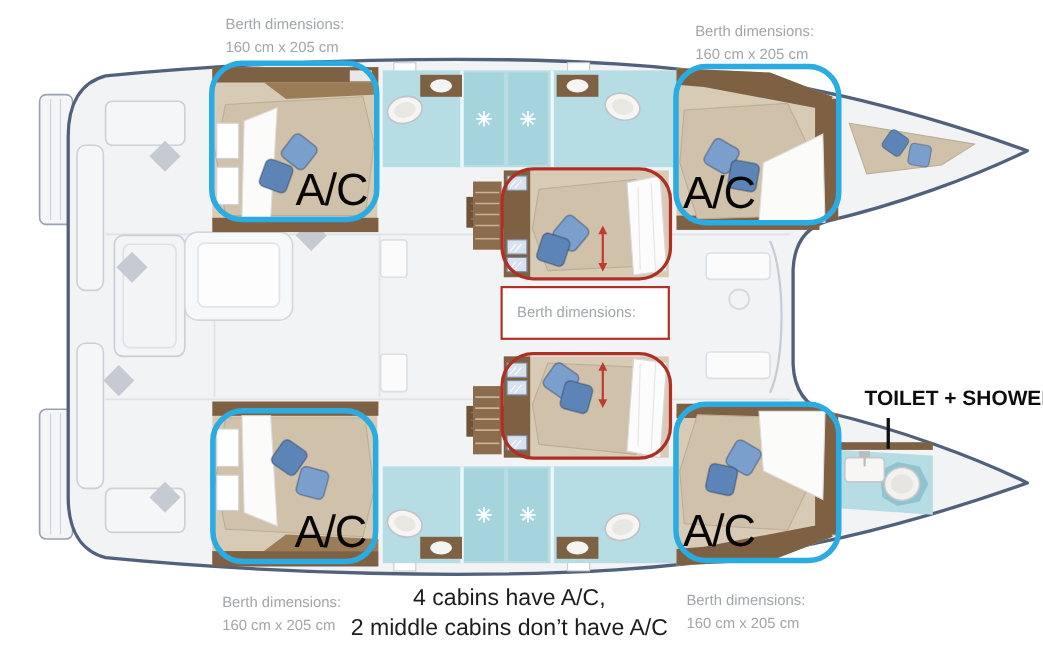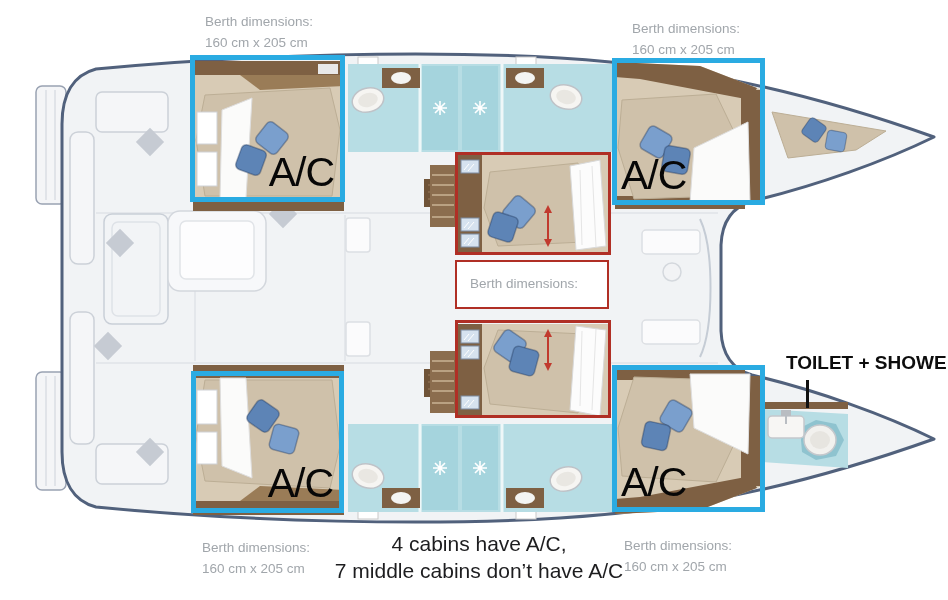--- a/index.html
+++ b/index.html
@@ -1,19 +1,19 @@
 <!DOCTYPE html>
 <html style="--highlight-blue: #2aabe2; --highlight-red: #b02f25; --label-gray: #a1a6ab; --text-dark: #1d1d1f; --hull-outline: #51617c; --deck-fill: #f1f3f5; --cabin-floor: #d8cbb5; --wood: #7e6043; --bathroom-teal: #b7dde4; --pillow-blue: #7a9fcd;"><head>
 <meta charset="utf-8">
 <style>
   html,body{margin:0;padding:0;background:#ffffff;}
   .canvas{position:relative;width:948px;height:600px;background:#fff;overflow:hidden;
           font-family:"Liberation Sans","DejaVu Sans",sans-serif;}
   .canvas svg{position:absolute;left:0;top:0;}
-  .overlay{position:absolute;box-sizing:border-box;}
+  .overlay{position:absolute;box-sizing:border-box;border-radius:30px;}
   .hl-blue{border:5px solid var(--highlight-blue,#2aabe2);background:transparent;}
   .hl-red{border:3px solid var(--highlight-red,#b02f25);background:transparent;}
   .ac{position:absolute;font-size:41px;line-height:1;color:#070707;letter-spacing:-1px;}
   .ac.br{right:6px;bottom:4px;}
   .ac.bl{left:4px;bottom:4px;}
   .berth-label{position:absolute;font-size:13.5px;line-height:1.55;color:var(--label-gray,#a1a6ab);}
   .mid-box{position:absolute;box-sizing:border-box;background:#fff;border:2px solid var(--highlight-red,#b02f25);
            font-size:13.5px;line-height:1.5;color:var(--label-gray,#a1a6ab);
            display:flex;flex-direction:column;justify-content:center;padding-left:13px;}
   .toilet-label{position:absolute;font-size:19px;font-weight:700;color:#0d0d0d;white-space:nowrap;}
@@ -277,18 +277,18 @@
     <div>160 cm x 205 cm</div>
   </div>
   <div class="berth-label" style="left:624px;top:536px;">
     <div>Berth dimensions:</div>
     <div>160 cm x 205 cm</div>
   </div>
 
   <div class="toilet-label" style="left:786px;top:352px;">TOILET + SHOWER</div>
   <div class="pointer-line" style="left:806px;top:380px;height:28px;"></div>
 
-  <div class="caption" style="left:274px;top:531px;width:410px;">
+  <div class="caption" style="left:258px;top:531px;width:410px;">
     <div>4 cabins have A/C,</div>
-    <div>7 middle cabins don’t have A/C</div>
+    <div>2 middle cabins don’t have A/C</div>
   </div>
 
 </div>
 
 </body></html>

